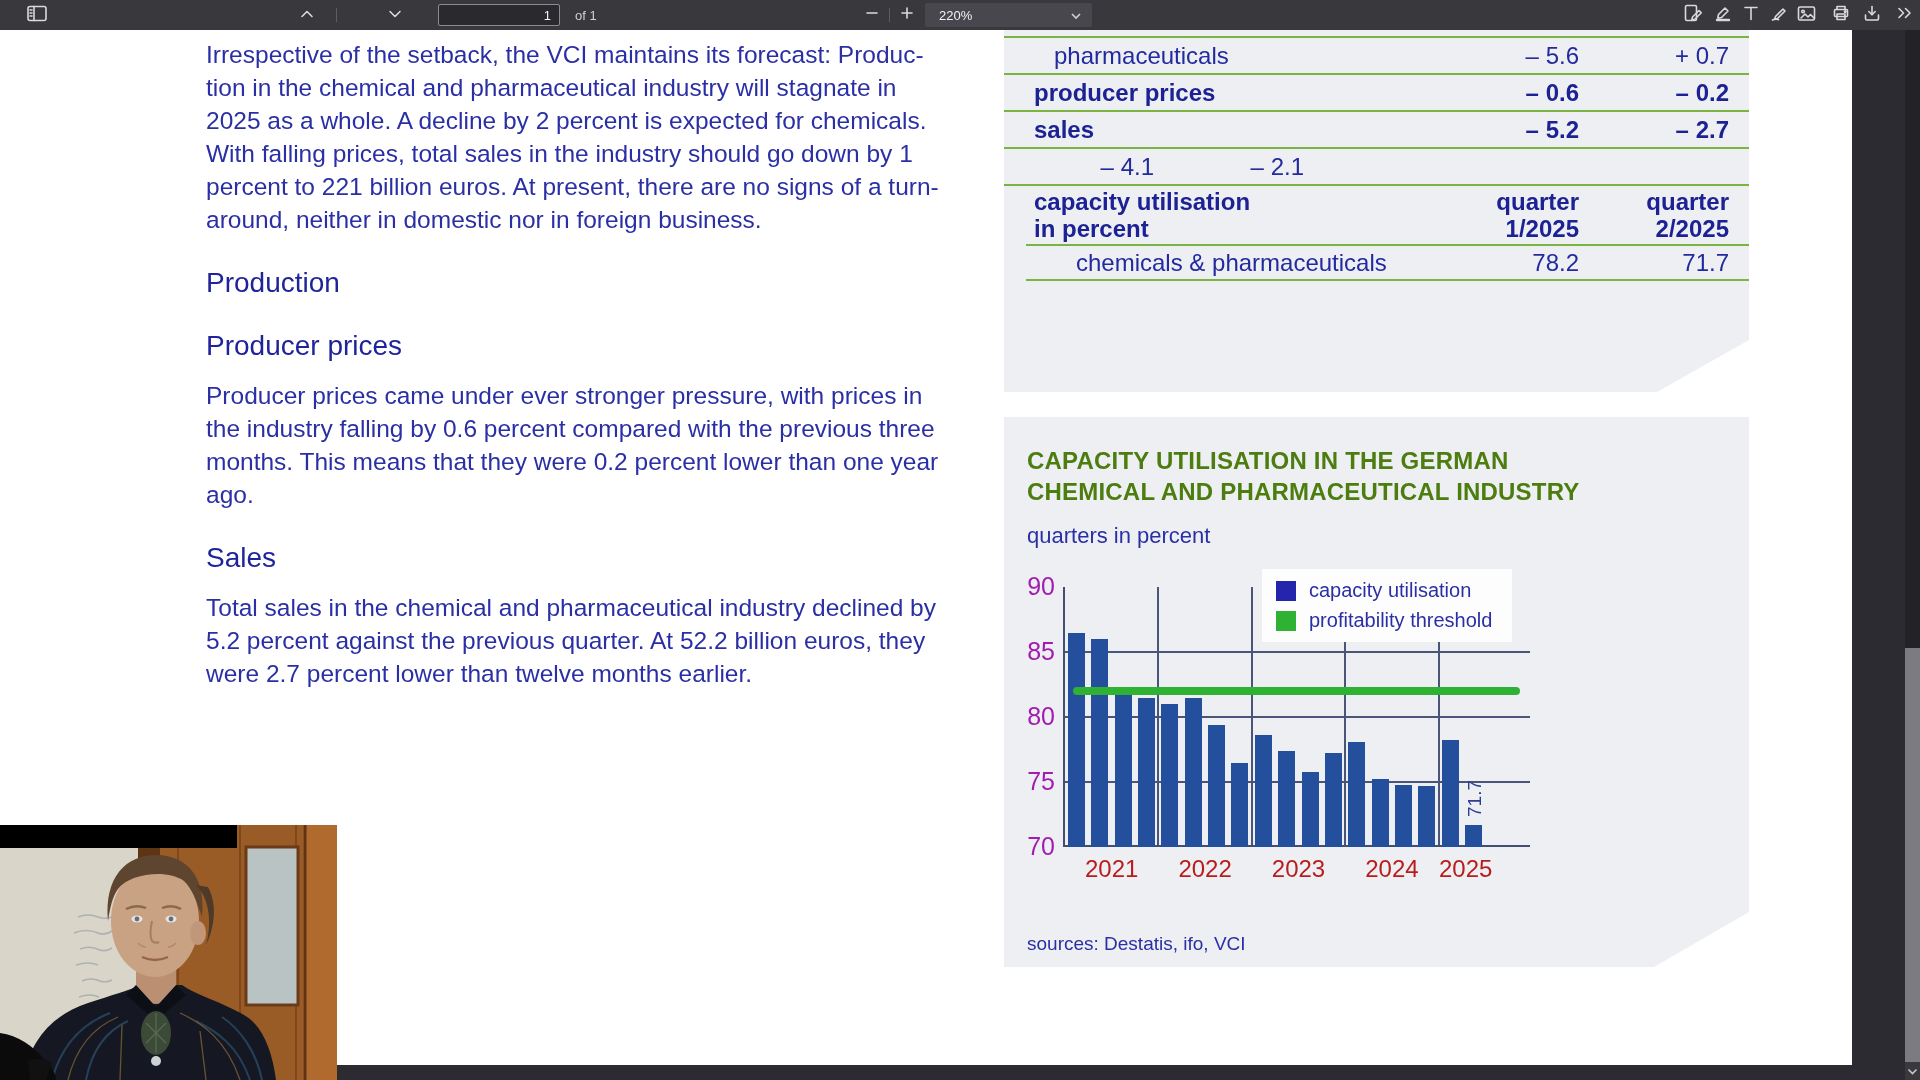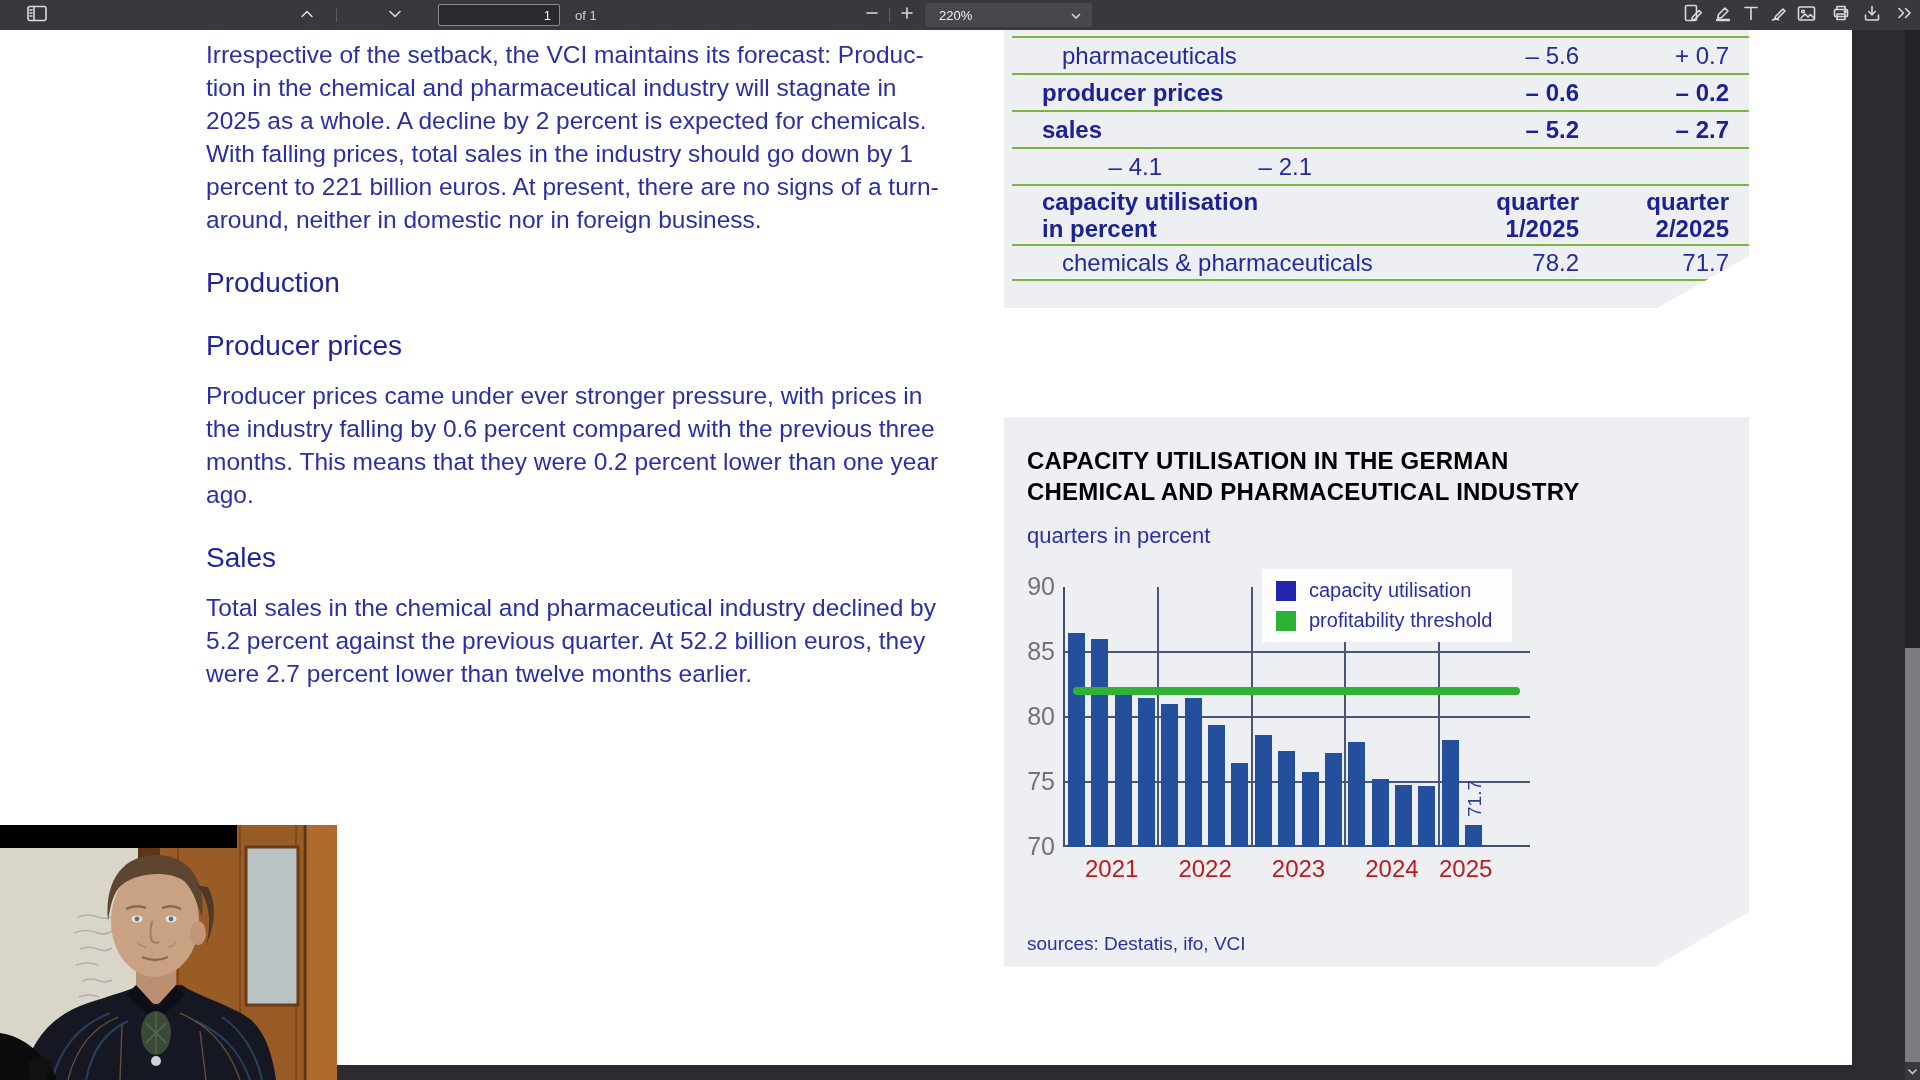--- a/index.html
+++ b/index.html
@@ -24,49 +24,49 @@
   
   .page { position:absolute; left:0; top:30px; width:1852px; height:1035px; background:#ffffff; z-index:1; }
 
   
   .article { position:absolute; left:206px; top:8px; width:795px; color:#2b2fa5; }
   .article p { font-size:24.5px; line-height:33px; white-space:pre-line; }
   .article h2 { font-size:28px; line-height:33px; font-weight:normal; color:#20249a; margin-top:30px; margin-bottom:17px; }
 
   
   .panel { position:absolute; left:1004px; width:745px; background:#edeff3; }
-  .table-panel { top:0; height:278px;
-     clip-path:polygon(0 0,100% 0,100% calc(100% - 52px),calc(100% - 92px) 100%,0 100%);padding-left:8px; }
+  .table-panel { top:0; height:362px;
+     clip-path:polygon(0 0,100% 0,100% calc(100% - 52px),calc(100% - 92px) 100%,0 100%); }
   .chart-panel { top:387px; height:550px;
      clip-path:polygon(0 0,100% 0,100% calc(100% - 55px),calc(100% - 95px) 100%,0 100%); }
 
   
   .trows { padding-top:6px; }
   .trow { display:flex; align-items:center; height:37px; border-top:2px solid #7ab544;
           font-size:24px; color:#232a9e; }
-  .trow:last-child { border-bottom:2px solid #7ab544; }
+  .trow:last-child { border-bottom:2px solid #7ab544;margin-left:22px; }
   .trow .lbl { flex:1; padding-left:50px; white-space:pre-line; line-height:27px; }
   .trow.bold { font-weight:bold; color:#1c2294; }
   .trow.bold .lbl { padding-left:30px; }
   .trow.header { height:60px; }
   .trow .q1 { width:150px; text-align:right; white-space:pre-line; line-height:27px; }
   .trow .q2 { width:150px; text-align:right; white-space:pre-line; line-height:27px; }
   .trow { padding-right:20px; }
 
   
   .chart-title { position:absolute; left:23px; top:28px; font-size:24px; font-weight:800;
-                 line-height:31px; color:#000000; white-space:pre-line; letter-spacing:.2px; }
+                 line-height:31px; color:#4d7c0f; white-space:pre-line; letter-spacing:.2px; }
   .chart-sub { position:absolute; left:23px; top:106px; font-size:22px; color:#2b2fa5; }
   .plot { position:absolute; left:59px; top:170px; width:467px; height:260px;
           border-left:2px solid #444f70; border-bottom:2px solid #444f70; }
   .gridline { position:absolute; left:0; width:100%; height:2px; background:#4a5578; }
   .vsep { position:absolute; top:0; width:2px; height:100%; background:#4a5578; }
   .bar { position:absolute; width:17px; background:#234f9d; z-index:1; }
   .threshold { position:absolute; height:8px; border-radius:4px; background:#2fb233; z-index:2; }
-  .ytick { position:absolute; left:-56px; width:46px; text-align:right; font-size:25px; color:#737373; }
+  .ytick { position:absolute; left:-56px; width:46px; text-align:right; font-size:25px; color:#a21caf; }
   .xtick { position:absolute; top:268px; text-align:center; font-size:24px; color:#b91c1c; }
   .barlabel { position:absolute; width:60px; height:18px; font-size:19px; color:#2c3f93;
               transform:rotate(-90deg); text-align:left; z-index:3; }
   .legend { position:absolute; left:258px; top:152px; width:250px; background:#fdfdfe;
             padding:10px 14px; display:flex; flex-direction:column; gap:7px; z-index:4; }
   .legend-row { display:flex; align-items:center; gap:13px; }
   .legend-swatch { width:20px; height:20px; flex:0 0 20px; }
   .legend-label { font-size:20px; color:#2b2fa5; white-space:nowrap; }
   .sources { position:absolute; left:23px; top:516px; font-size:19px; color:#2b2fa5; }
 

